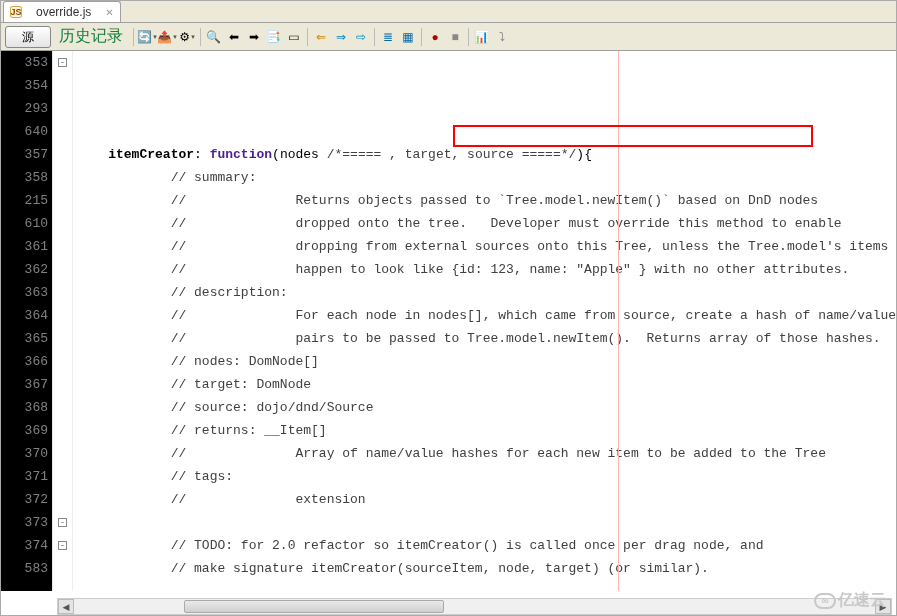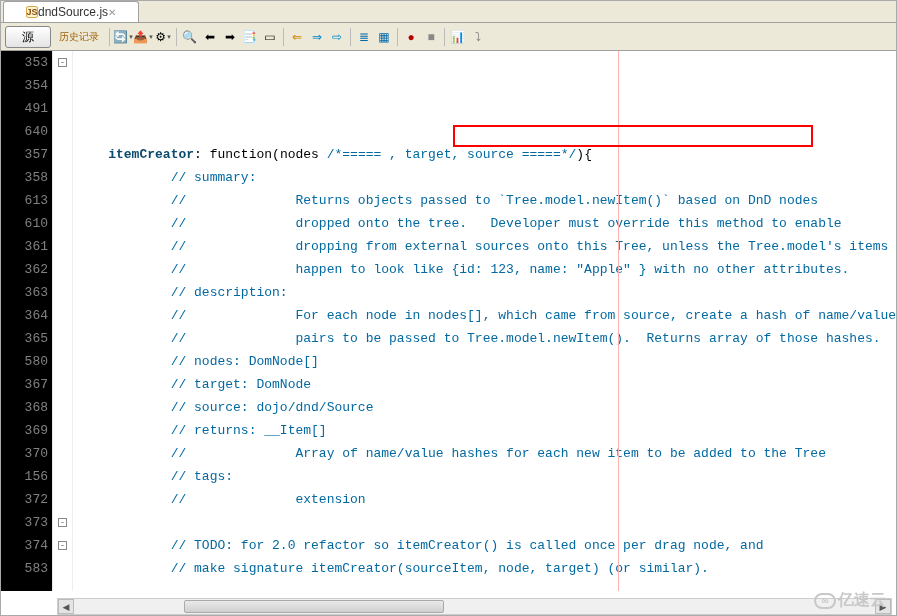--- a/index.html
+++ b/index.html
@@ -17,23 +17,23 @@
     height: 22px;
     background: #ece9d8;
     border-bottom: 1px solid #a0a0a0;
     display: flex;
     align-items: flex-end;
     padding-left: 2px;
   }
   .tab {
     display: flex;
     align-items: center;
-    gap: 0;
+    gap: 14px;
     height: 21px;
-    padding: 2px 22px;
+    padding: 2px 6px;
     background: #ffffff;
     border: 1px solid #a0a0a0;
     border-bottom: none;
     border-radius: 3px 3px 0 0;
     font-size: 12px;
     color: #333;
   }
   .tab .js-icon {
     width: 12px;
     height: 12px;
@@ -67,22 +67,22 @@
     border: 1px solid #888;
     border-radius: 3px;
     background: linear-gradient(#fff, #e4e4e4);
     font-size: 12px;
     height: 22px;
     line-height: 16px;
     cursor: pointer;
   }
   .toolbar-label {
     padding: 0 6px;
-    font-size: 10px;
-    color: #a16207;
+    font-size: 16px;
+    color: #15803d;
   }
   .sep {
     width: 1px;
     height: 18px;
     background: #bbb;
     margin: 0 2px;
   }
   .tb-icon {
     width: 18px;
     height: 18px;
@@ -143,23 +143,23 @@
     flex: 1;
     font-family: "Courier New", monospace;
     font-size: 13px;
     line-height: 23px;
     white-space: pre;
     color: #000;
     position: relative;
     overflow: hidden;
   }
   .code .row { height: 23px; padding-left: 4px; }
-  .kw { color: #000000; font-weight: normal; }
-  .fname { font-weight: bold; color: #0c4a6e; }
-  .cmt { color: #0369a1; }
+  .kw { color: #4c1d95; font-weight: bold; }
+  .fname { font-weight: bold; color: #000000; }
+  .cmt { color: #404040; }
   .highlight-box {
     position: absolute;
     border: 2px solid #ff0000;
     pointer-events: none;
   }
   .print-margin {
     position: absolute;
     top: 0;
     bottom: 0;
     width: 1px;
@@ -222,21 +222,21 @@
     justify-content: center;
     font-size: 10px;
   }
 </style>
 </head>
 <body>
 
 <div class="tab-bar">
   <div class="tab">
     <span class="js-icon">JS</span>
-    <span>dndSource.js</span>
+    <span>override.js</span>
     <span class="tab-close">✕</span>
   </div>
 </div>
 
 <div class="toolbar">
   <button class="btn-source">源</button>
   <span class="toolbar-label">历史记录</span>
   <span class="sep"></span>
   <span class="tb-icon">🔄<span class="dd">▾</span></span>
   <span class="tb-icon">📤<span class="dd">▾</span></span>
@@ -259,37 +259,37 @@
   <span class="tb-icon" style="color:#888">■</span>
   <span class="sep"></span>
   <span class="tb-icon" style="color:#777">📊</span>
   <span class="tb-icon" style="color:#777">⤵</span>
 </div>
 
 <div class="editor-wrap">
   <div class="gutter" id="gutter">
       <div>353</div>
       <div>354</div>
-      <div>491</div>
+      <div>293</div>
       <div>640</div>
       <div>357</div>
       <div>358</div>
-      <div>613</div>
+      <div>215</div>
       <div>610</div>
       <div>361</div>
       <div>362</div>
       <div>363</div>
       <div>364</div>
       <div>365</div>
-      <div>580</div>
+      <div>366</div>
       <div>367</div>
       <div>368</div>
       <div>369</div>
       <div>370</div>
-      <div>156</div>
+      <div>371</div>
       <div>372</div>
       <div>373</div>
       <div>374</div>
       <div>583</div>
     </div>
   <div class="fold-col" id="fold">
       <div class="fl">
         <div class="fold-box">-</div>
       </div>
       <div class="fl"></div>

